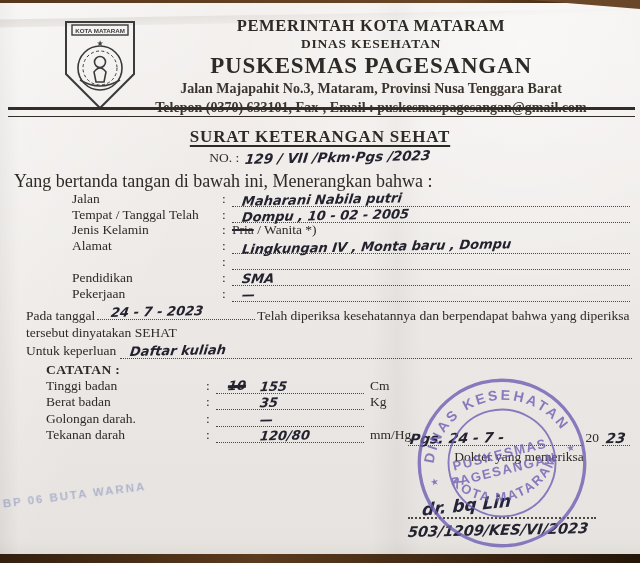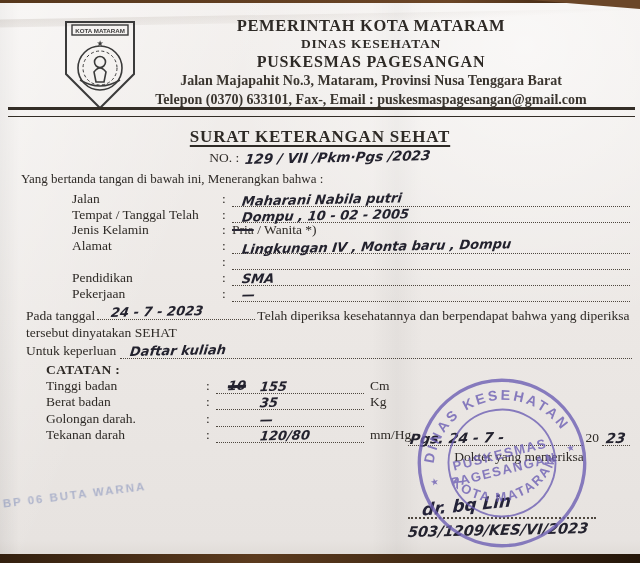--- a/index.html
+++ b/index.html
@@ -26,37 +26,37 @@
     background:linear-gradient(90deg,#33200f,#5c3b1e 40%,#241609);}
   .crease-top{position:absolute;top:14px;left:0;right:0;height:8px;
     background:linear-gradient(178deg, rgba(90,70,50,.12), rgba(255,255,255,0) 80%);
     transform:rotate(-1deg);}
 
   
   .logo{position:absolute;left:60px;top:16px;width:80px;height:96px;}
   .hdr-text{position:absolute;left:138px;right:36px;top:17px;text-align:center;line-height:1.12;}
   .gov{font-size:16.5px;font-weight:bold;letter-spacing:.6px;}
   .dept{font-size:13.5px;font-weight:bold;letter-spacing:.8px;margin-top:1px;}
-  .pname{font-size:16px;font-weight:bold;letter-spacing:.8px;margin-top:1px;}
+  .pname{font-size:23px;font-weight:bold;letter-spacing:.8px;margin-top:1px;}
   .addr{font-size:14px;font-weight:bold;margin-top:3px;color:#3a352f;}
   .rule{position:absolute;left:8px;right:5px;top:107px;height:6px;
     border-top:3.5px solid #332d26;border-bottom:1.5px solid #332d26;}
 
   
   .title-block{position:absolute;left:0;right:0;top:127px;text-align:center;}
   .doc-title{font-size:17px;font-weight:bold;letter-spacing:.8px;
     text-decoration:underline;text-underline-offset:3px;text-decoration-thickness:1.5px;}
   .no-line{margin-top:2px;font-size:13.5px;}
   .hw{font-family:"DejaVu Sans",sans-serif;font-style:italic;font-weight:600;
     color:#23222e;display:inline-block;transform:rotate(-1.2deg) skewX(-8deg);
     white-space:nowrap;font-size:13px;}
   .no-line .hw{font-size:13.5px;margin-left:6px;}
 
   
-  .intro{position:absolute;left:21px;top:171px;font-size:13px;}
+  .intro{position:absolute;left:14px;top:171px;font-size:18px;}
   .fields{position:absolute;left:72px;right:10px;top:191px;font-size:13.5px;}
   .frow{display:flex;align-items:flex-end;height:15.8px;}
   .frow .lbl{width:150px;flex:none;}
   .colon{width:10px;flex:none;text-align:left;}
   .fill{flex:1;border-bottom:1.5px dotted #4e473f;position:relative;height:14px;}
   .fill .hw{position:absolute;left:10px;bottom:-1px;}
   .plain-val{flex:1;}
   .struck{text-decoration:line-through;text-decoration-color:#2a2836;text-decoration-thickness:2px;}
 
   .statement{position:absolute;left:26px;right:8px;top:307px;font-size:13.5px;line-height:16.8px;}

